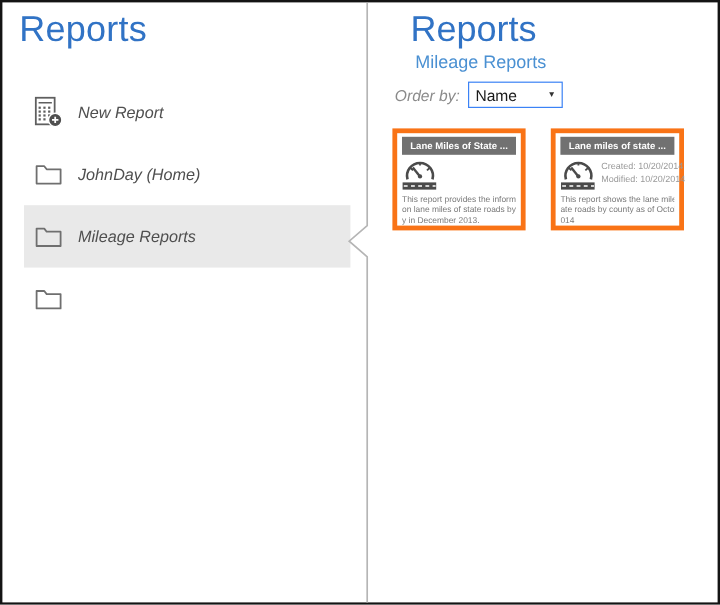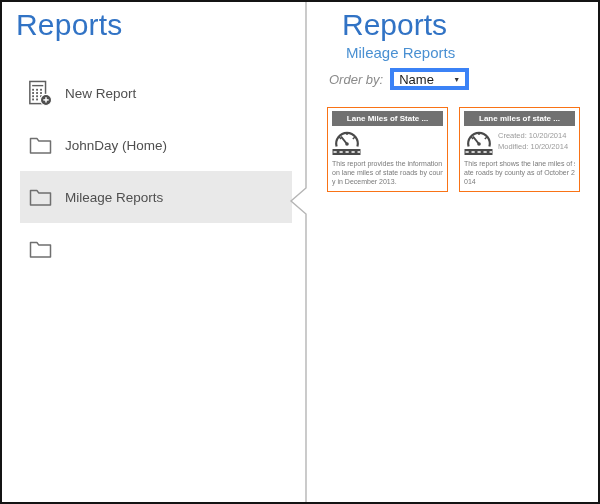--- a/index.html
+++ b/index.html
@@ -13,49 +13,49 @@
   .sidebar{position:absolute;left:0;top:0;width:303px;height:100%;}
   .sidebar-title{
     position:absolute;left:14px;top:6px;font-size:30px;font-weight:400;
     color:#3173c5;letter-spacing:.2px;
   }
   .side-item{
     position:absolute;left:0;width:290px;height:26px;display:flex;
     align-items:center;cursor:pointer;
   }
   .side-item .icon{width:24px;display:flex;justify-content:center;margin-left:26px;}
-  .side-item .lbl{margin-left:13px;font-size:13.5px;color:#4f4f4f;}
+  .side-item .lbl{margin-left:13px;font-size:13.5px;color:#4f4f4f;font-style:italic;}
   .item-0{top:78px}.item-1{top:130px}.item-2{top:182px}.item-3{top:234px}
   .select-bg{
     position:absolute;left:18px;top:169px;width:272px;height:52px;
     background:#e9e9e9;
   }
   
   .divider-svg{position:absolute;left:0;top:0;pointer-events:none;}
   
   .main{position:absolute;left:305px;top:0;width:295px;height:100%;}
   .main-title{
     position:absolute;left:35px;top:6px;font-size:30px;font-weight:400;
     color:#3173c5;
   }
   .main-subtitle{
     position:absolute;left:39px;top:42px;font-size:15px;color:#4a90d2;
   }
   .order-row{position:absolute;left:22px;top:66px;height:22px;display:flex;align-items:center;}
   .order-label{font-size:13px;color:#8a8a8a;margin-right:7px;font-style:italic;}
   .order-select{
-    width:79px;height:22px;border:4px solid #3b82f6;background:#fff;
+    width:79px;height:22px;border:1px solid #3b82f6;background:#fff;
     display:flex;align-items:center;justify-content:space-between;
     padding:0 5px;box-sizing:border-box;cursor:pointer;
   }
   .order-select .val{font-size:13px;color:#1a1a1a;}
   .order-select .tri{font-size:7px;color:#333;}
   
   .card{
-    position:absolute;top:105px;width:121px;height:85px;border:1px solid #f97316;
+    position:absolute;top:105px;width:111px;height:85px;border:4px solid #f97316;
     background:#fff;box-sizing:border-box;padding:3px 4px;cursor:pointer;
   }
   .card-0{left:20px}.card-1{left:152px}
   .card-head{
     background:#717171;color:#fff;font-size:8px;font-weight:bold;
     text-align:center;padding:3px 2px;white-space:nowrap;overflow:hidden;
   }
   .card-body{display:flex;align-items:flex-start;margin-top:3px;}
   .card-dates{margin-left:4px;font-size:7.5px;color:#9a9a9a;line-height:1.45;padding-top:2px;white-space:nowrap;}
   .card-desc{margin-top:3px;font-size:7px;color:#7a7a7a;line-height:1.3;}

